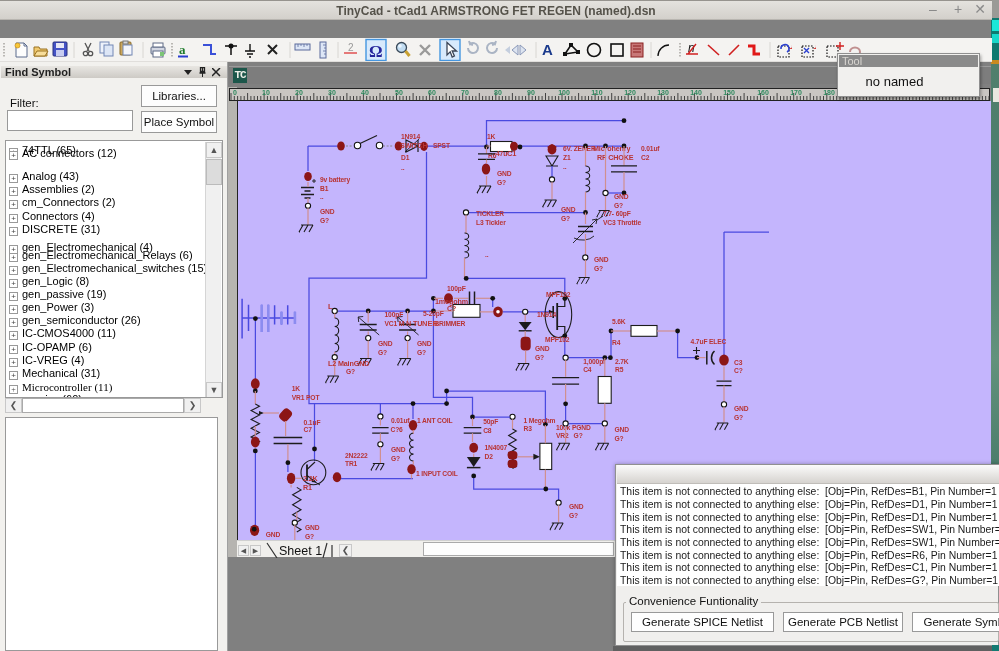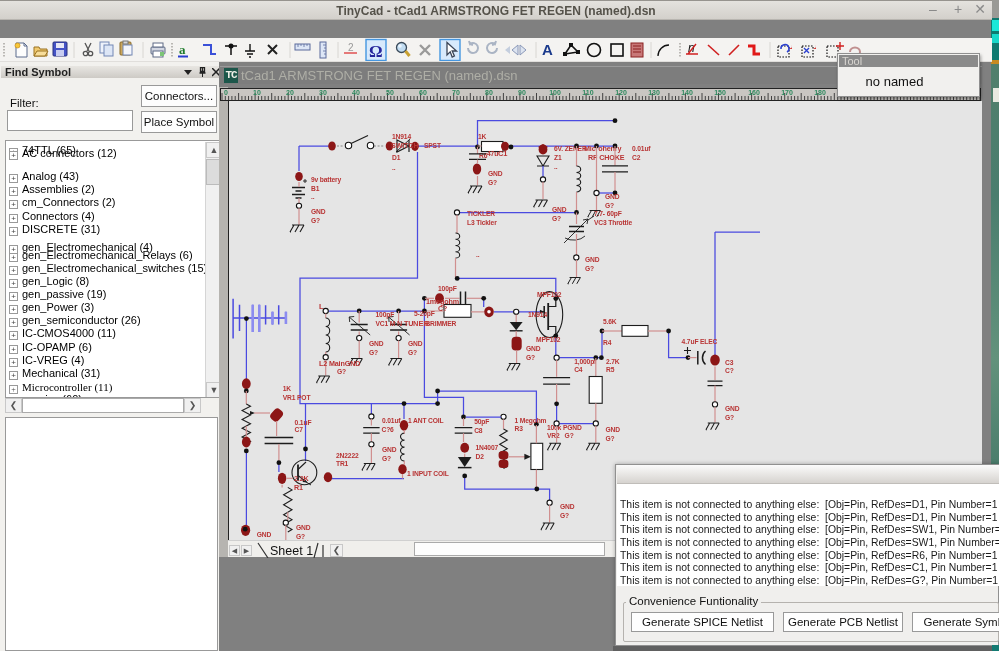--- a/index.html
+++ b/index.html
@@ -31,25 +31,25 @@
 .pbtn { left:141px; width:76px; height:22px; background:#fdfdfd; border:1px solid #999; font-size:11.5px; color:#111; text-align:center; }
 #tree { left:5px; top:78px; width:218px; height:258px; background:#fff; border:1px solid #999; font-size:11px; color:#000; overflow:hidden; }
 .ti { position:absolute; left:3px; height:13.1px; line-height:13.1px; white-space:nowrap; }
 .plus { display:inline-block; width:9px; height:9px; border:1px solid #999; background:#fff; margin-right:4px; position:relative; top:1px; font-size:8px; line-height:7px; text-align:center; color:#444; }
 #vscroll { position:absolute; right:1px; top:1px; width:16px; height:256px; background:#f0f0f0; border-left:1px solid #d5d5d5; }
 .sbtn { position:absolute; left:0; width:16px; height:16px; background:#f0f0f0; border:1px solid #c8c8c8; color:#555; font-size:9px; text-align:center; line-height:14px; }
 #hscroll { left:5px; top:336px; width:196px; height:15px; }
 #emptybox { left:5px; top:355px; width:213px; height:234px; background:#fff; border:1px solid #999; }
 
 
-#mdi { left:219px; top:62px; width:763px; height:589px; background:#808080; }
+#mdi { left:228px; top:62px; width:763px; height:589px; background:#808080; }
 #mdititle { left:1px; top:4px; width:762px; height:18px; background:#7d7d7d; border-top:1px solid #9a9a9a; }
 #tcicon { left:5px; top:6px; width:14px; height:15px; background:#1c564a; color:#efefe8; font-size:11px; font-weight:bold; text-align:center; line-height:15px; font-family:"Liberation Mono",monospace; letter-spacing:-1px;}
 #mdititletext { left:22px; top:6px; font-size:13px; color:#aeaea6; }
-#canvas { left:8.5px; top:39px; width:754px; height:439px; background:#e5e5e5; border-left:1.5px solid #222; }
+#canvas { left:8.5px; top:39px; width:754px; height:439px; background:#c4b5fd; border-left:1.5px solid #222; }
 #tabbar { left:9px; top:478px; width:754px; height:17px; background:#f0efec; font-size:12px; color:#111; border-top:1px solid #d0d0d0; }
 #graybottom { left:0px; top:496px; width:763px; height:93px; background:#808080; }
 
 
 #toolwin { left:837px; top:53px; width:143px; height:44px; background:#f1f0ee; border:1px solid #8f8f8f; box-shadow:1px 2px 3px rgba(0,0,0,0.35); }
 #toolwinhdr { left:1px; top:1px; width:139px; height:12px; background:#8a8a8a; color:#d8d5d0; font-size:11px; padding-left:3px; line-height:12px; }
 #toolwinbody { left:0; top:20px; width:113px; text-align:center; font-size:13px; color:#111; }
 
 
 #dialog { left:615px; top:464px; width:384px; height:182px; background:#f0efed; border:1px solid #909090; box-shadow:0 0 4px rgba(0,0,0,0.3); }
@@ -197,21 +197,21 @@
     <div class="abs" id="panelhdr">Find Symbol<svg style="position:absolute;right:34px;top:3px;" width="9" height="7">
           <path d="M0,1 h8 l-4,5 z" fill="#222"></path>
         </svg><svg style="position:absolute;right:20px;top:1px;" width="9" height="10">
           <path d="M4.5,0 v6 M1.5,6 h6 M2.5,0.5 h4 v4 h-4 z" stroke="#222" stroke-width="1.3" fill="none"></path>
           <path d="M4.5,6 v4" stroke="#222" stroke-width="1"></path>
         </svg><svg style="position:absolute;right:6px;top:2px;" width="9" height="9">
           <path d="M0,0 L8,8 M8,0 L0,8" stroke="#222" stroke-width="1.5"></path>
         </svg></div>
     <div class="abs" id="filterlbl">Filter:</div>
     <div class="abs" id="filterbox"></div>
-    <div class="abs pbtn" style="top:23px;line-height:21px;">Connectors...</div>
+    <div class="abs pbtn" style="top:23px;line-height:21px;">Libraries...</div>
     <div class="abs pbtn" style="top:49px;line-height:21px;">Place Symbol</div>
     <div class="abs" id="tree">
         <div class="ti" style="top:3.0px;"><span class="plus">+</span>74TTL (65)</div>
 <div class="ti" style="top:6px;"><span class="plus">+</span>AC connectors (12)</div>
 <div class="ti" style="top:29.2px;"><span class="plus">+</span>Analog (43)</div>
 <div class="ti" style="top:42.3px;"><span class="plus">+</span>Assemblies (2)</div>
 <div class="ti" style="top:55.4px;"><span class="plus">+</span>cm_Connectors (2)</div>
 <div class="ti" style="top:68.5px;"><span class="plus">+</span>Connectors (4)</div>
 <div class="ti" style="top:81.6px;"><span class="plus">+</span>DISCRETE (31)</div>
 <div class="ti" style="top:100px;"><span class="plus">+</span>gen_Electromechanical (4)</div>
@@ -238,21 +238,20 @@
         <div style="position:absolute;left:17px;top:0;width:162px;height:15px;background:#fff;border:1px solid #aaa;"></div>
         <div class="sbtn" style="left:179px;top:0;width:17px;height:15px;line-height:13px;">❯</div>
       </div>
     <div class="abs" id="emptybox"></div>
   </div>
 
   <div class="abs" id="mdi">
     <div class="abs" id="mdititle"></div>
     <div class="abs" style="left:0;top:25px;width:9px;height:470px;background:#b6b4b0;"></div>
     <div class="abs" id="tcicon">TC</div>
-    <div class="abs" id="mdititletext">tCad1 ARMSTRONG FET REGEN (named).dsn</div>
     <svg class="abs" id="ruler" style="left:1px;top:25px;" width="762" height="14" viewBox="0 0 762 14">
         <rect x="0" y="1" width="761" height="13" fill="#c9c6c2"></rect>
 <rect x="0.5" y="1.5" width="760" height="12" fill="none" stroke="#222" stroke-width="1"></rect>
 <path d="M2.0,6 V13 M5.3,9 V13 M8.6,9 V13 M11.9,9 V13 M15.2,9 V13 M18.6,6 V13 M21.9,9 V13 M25.2,9 V13 M28.5,9 V13 M31.8,9 V13 M35.1,6 V13 M38.4,9 V13 M41.7,9 V13 M45.0,9 V13 M48.3,9 V13 M51.7,6 V13 M55.0,9 V13 M58.3,9 V13 M61.6,9 V13 M64.9,9 V13 M68.2,6 V13 M71.5,9 V13 M74.8,9 V13 M78.1,9 V13 M81.4,9 V13 M84.8,6 V13 M88.1,9 V13 M91.4,9 V13 M94.7,9 V13 M98.0,9 V13 M101.3,6 V13 M104.6,9 V13 M107.9,9 V13 M111.2,9 V13 M114.5,9 V13 M117.9,6 V13 M121.2,9 V13 M124.5,9 V13 M127.8,9 V13 M131.1,9 V13 M134.4,6 V13 M137.7,9 V13 M141.0,9 V13 M144.3,9 V13 M147.6,9 V13 M151.0,6 V13 M154.3,9 V13 M157.6,9 V13 M160.9,9 V13 M164.2,9 V13 M167.5,6 V13 M170.8,9 V13 M174.1,9 V13 M177.4,9 V13 M180.7,9 V13 M184.1,6 V13 M187.4,9 V13 M190.7,9 V13 M194.0,9 V13 M197.3,9 V13 M200.6,6 V13 M203.9,9 V13 M207.2,9 V13 M210.5,9 V13 M213.8,9 V13 M217.2,6 V13 M220.5,9 V13 M223.8,9 V13 M227.1,9 V13 M230.4,9 V13 M233.7,6 V13 M237.0,9 V13 M240.3,9 V13 M243.6,9 V13 M246.9,9 V13 M250.3,6 V13 M253.6,9 V13 M256.9,9 V13 M260.2,9 V13 M263.5,9 V13 M266.8,6 V13 M270.1,9 V13 M273.4,9 V13 M276.7,9 V13 M280.0,9 V13 M283.4,6 V13 M286.7,9 V13 M290.0,9 V13 M293.3,9 V13 M296.6,9 V13 M299.9,6 V13 M303.2,9 V13 M306.5,9 V13 M309.8,9 V13 M313.1,9 V13 M316.5,6 V13 M319.8,9 V13 M323.1,9 V13 M326.4,9 V13 M329.7,9 V13 M333.0,6 V13 M336.3,9 V13 M339.6,9 V13 M342.9,9 V13 M346.2,9 V13 M349.6,6 V13 M352.9,9 V13 M356.2,9 V13 M359.5,9 V13 M362.8,9 V13 M366.1,6 V13 M369.4,9 V13 M372.7,9 V13 M376.0,9 V13 M379.3,9 V13 M382.7,6 V13 M386.0,9 V13 M389.3,9 V13 M392.6,9 V13 M395.9,9 V13 M399.2,6 V13 M402.5,9 V13 M405.8,9 V13 M409.1,9 V13 M412.4,9 V13 M415.8,6 V13 M419.1,9 V13 M422.4,9 V13 M425.7,9 V13 M429.0,9 V13 M432.3,6 V13 M435.6,9 V13 M438.9,9 V13 M442.2,9 V13 M445.5,9 V13 M448.9,6 V13 M452.2,9 V13 M455.5,9 V13 M458.8,9 V13 M462.1,9 V13 M465.4,6 V13 M468.7,9 V13 M472.0,9 V13 M475.3,9 V13 M478.6,9 V13 M482.0,6 V13 M485.3,9 V13 M488.6,9 V13 M491.9,9 V13 M495.2,9 V13 M498.5,6 V13 M501.8,9 V13 M505.1,9 V13 M508.4,9 V13 M511.7,9 V13 M515.1,6 V13 M518.4,9 V13 M521.7,9 V13 M525.0,9 V13 M528.3,9 V13 M531.6,6 V13 M534.9,9 V13 M538.2,9 V13 M541.5,9 V13 M544.8,9 V13 M548.1,6 V13 M551.5,9 V13 M554.8,9 V13 M558.1,9 V13 M561.4,9 V13 M564.7,6 V13 M568.0,9 V13 M571.3,9 V13 M574.6,9 V13 M577.9,9 V13 M581.2,6 V13 M584.6,9 V13 M587.9,9 V13 M591.2,9 V13 M594.5,9 V13 M597.8,6 V13 M601.1,9 V13 M604.4,9 V13 M607.7,9 V13 M611.0,9 V13 M614.3,6 V13 M617.7,9 V13 M621.0,9 V13 M624.3,9 V13 M627.6,9 V13 M630.9,6 V13 M634.2,9 V13 M637.5,9 V13 M640.8,9 V13 M644.1,9 V13 M647.4,6 V13 M650.8,9 V13 M654.1,9 V13 M657.4,9 V13 M660.7,9 V13 M664.0,6 V13 M667.3,9 V13 M670.6,9 V13 M673.9,9 V13 M677.2,9 V13 M680.5,6 V13 M683.9,9 V13 M687.2,9 V13 M690.5,9 V13 M693.8,9 V13 M697.1,6 V13 M700.4,9 V13 M703.7,9 V13 M707.0,9 V13 M710.3,9 V13 M713.6,6 V13 M717.0,9 V13 M720.3,9 V13 M723.6,9 V13 M726.9,9 V13 M730.2,6 V13 M733.5,9 V13 M736.8,9 V13 M740.1,9 V13 M743.4,9 V13 M746.7,6 V13 M750.1,9 V13 M753.4,9 V13 M756.7,9 V13 M760.0,9 V13" stroke="#333" stroke-width="0.9" fill="none"></path>
 <text x="4" y="7.5" font-size="7" fill="#2f8a5f" text-anchor="start" font-weight="bold">0</text>
         <text x="37" y="7.5" font-size="7" fill="#2f8a5f" text-anchor="middle" font-weight="bold">10</text>
         <text x="70" y="7.5" font-size="7" fill="#2f8a5f" text-anchor="middle" font-weight="bold">20</text>
         <text x="103" y="7.5" font-size="7" fill="#2f8a5f" text-anchor="middle" font-weight="bold">30</text>
         <text x="136" y="7.5" font-size="7" fill="#2f8a5f" text-anchor="middle" font-weight="bold">40</text>
         <text x="170" y="7.5" font-size="7" fill="#2f8a5f" text-anchor="middle" font-weight="bold">50</text>
@@ -686,20 +685,21 @@
 
   <div class="abs" id="toolwin">
     <div class="abs" id="toolwinhdr">Tool</div>
     <div class="abs" id="toolwinbody">no named</div>
   </div>
 
   <div class="abs" id="dialog">
     <div class="abs" id="dlghdr"></div>
     <div class="abs" id="dlgtitle">Desi</div>
     <div class="abs" id="dlglist">
+        <div class="dr" style="top:2.2px;">This item is not connected to anything else:&nbsp; [Obj=Pin, RefDes=B1, Pin Number=1</div>
 <div class="dr" style="top:14.899999999999999px;">This item is not connected to anything else:&nbsp; [Obj=Pin, RefDes=D1, Pin Number=1</div>
 <div class="dr" style="top:27.599999999999998px;">This item is not connected to anything else:&nbsp; [Obj=Pin, RefDes=D1, Pin Number=1</div>
 <div class="dr" style="top:40.3px;">This item is not connected to anything else:&nbsp; [Obj=Pin, RefDes=SW1, Pin Number=1</div>
 <div class="dr" style="top:53.0px;">This item is not connected to anything else:&nbsp; [Obj=Pin, RefDes=SW1, Pin Number=1</div>
 <div class="dr" style="top:65.7px;">This item is not connected to anything else:&nbsp; [Obj=Pin, RefDes=R6, Pin Number=1</div>
 <div class="dr" style="top:78.4px;">This item is not connected to anything else:&nbsp; [Obj=Pin, RefDes=C1, Pin Number=1</div>
 <div class="dr" style="top:91.10000000000001px;">This item is not connected to anything else:&nbsp; [Obj=Pin, RefDes=G?, Pin Number=1</div>
       </div>
     <div class="abs" id="grpbox"></div>
     <div class="abs" id="grplbl">Convenience Funtionality</div>

